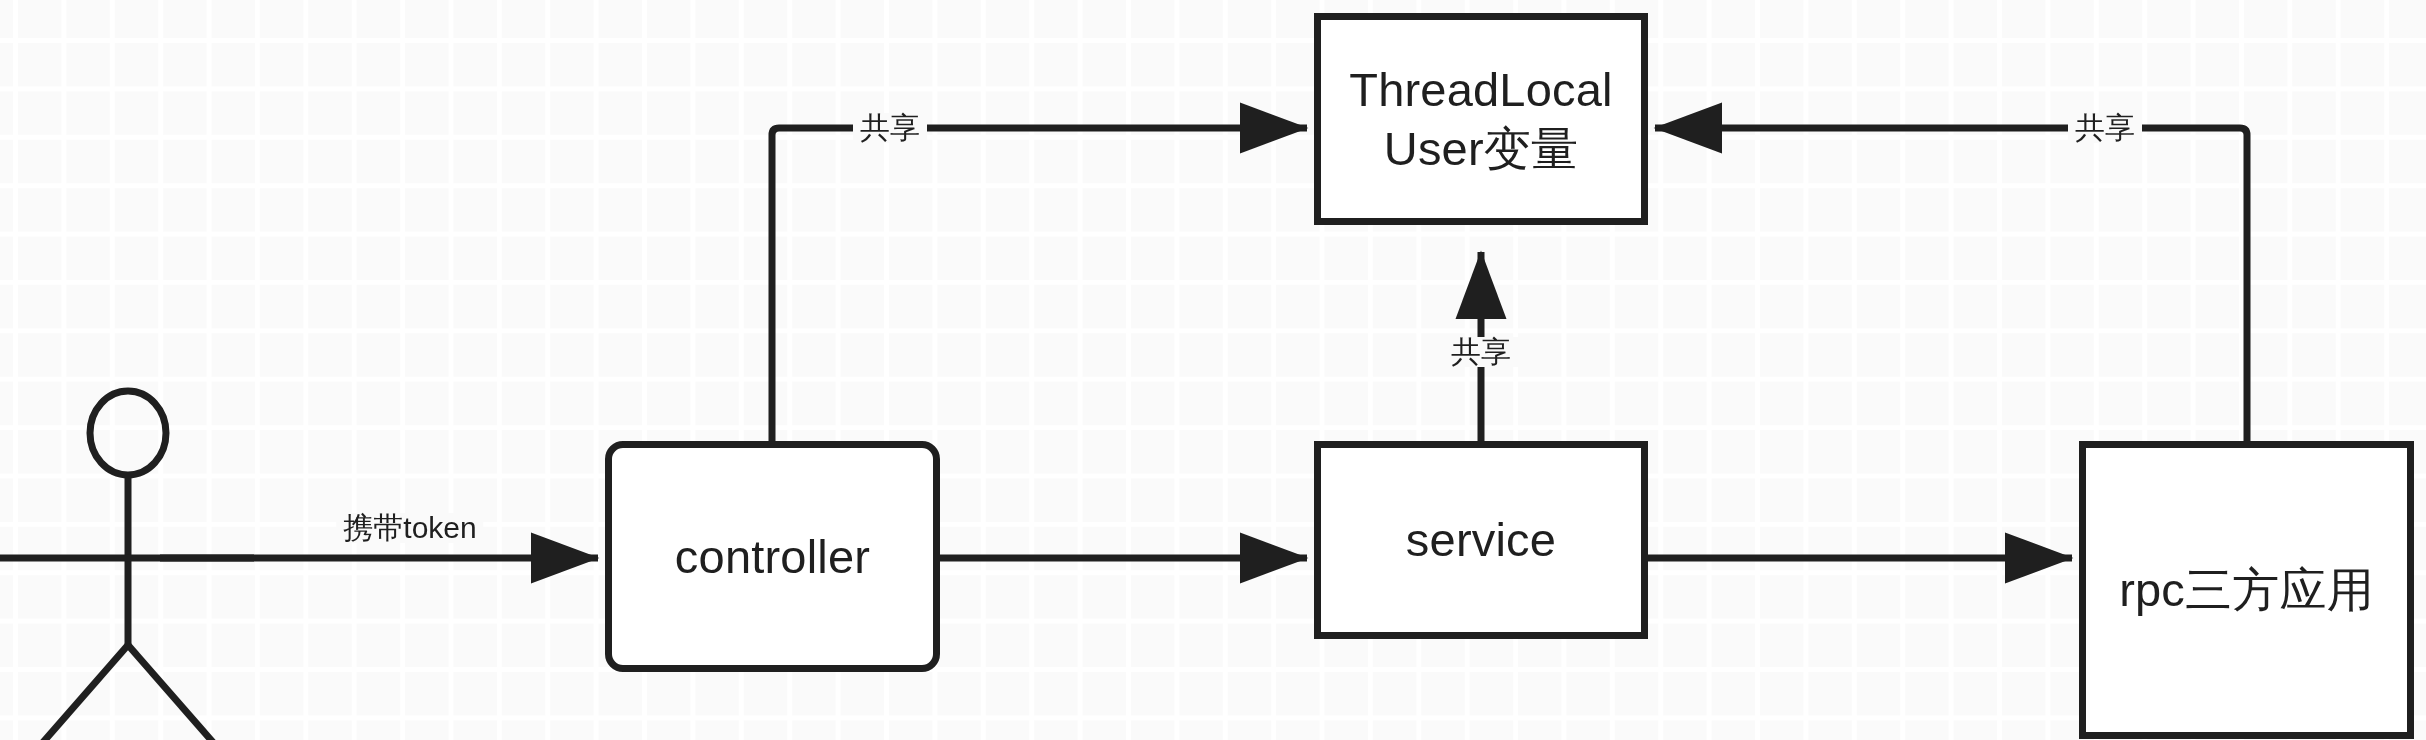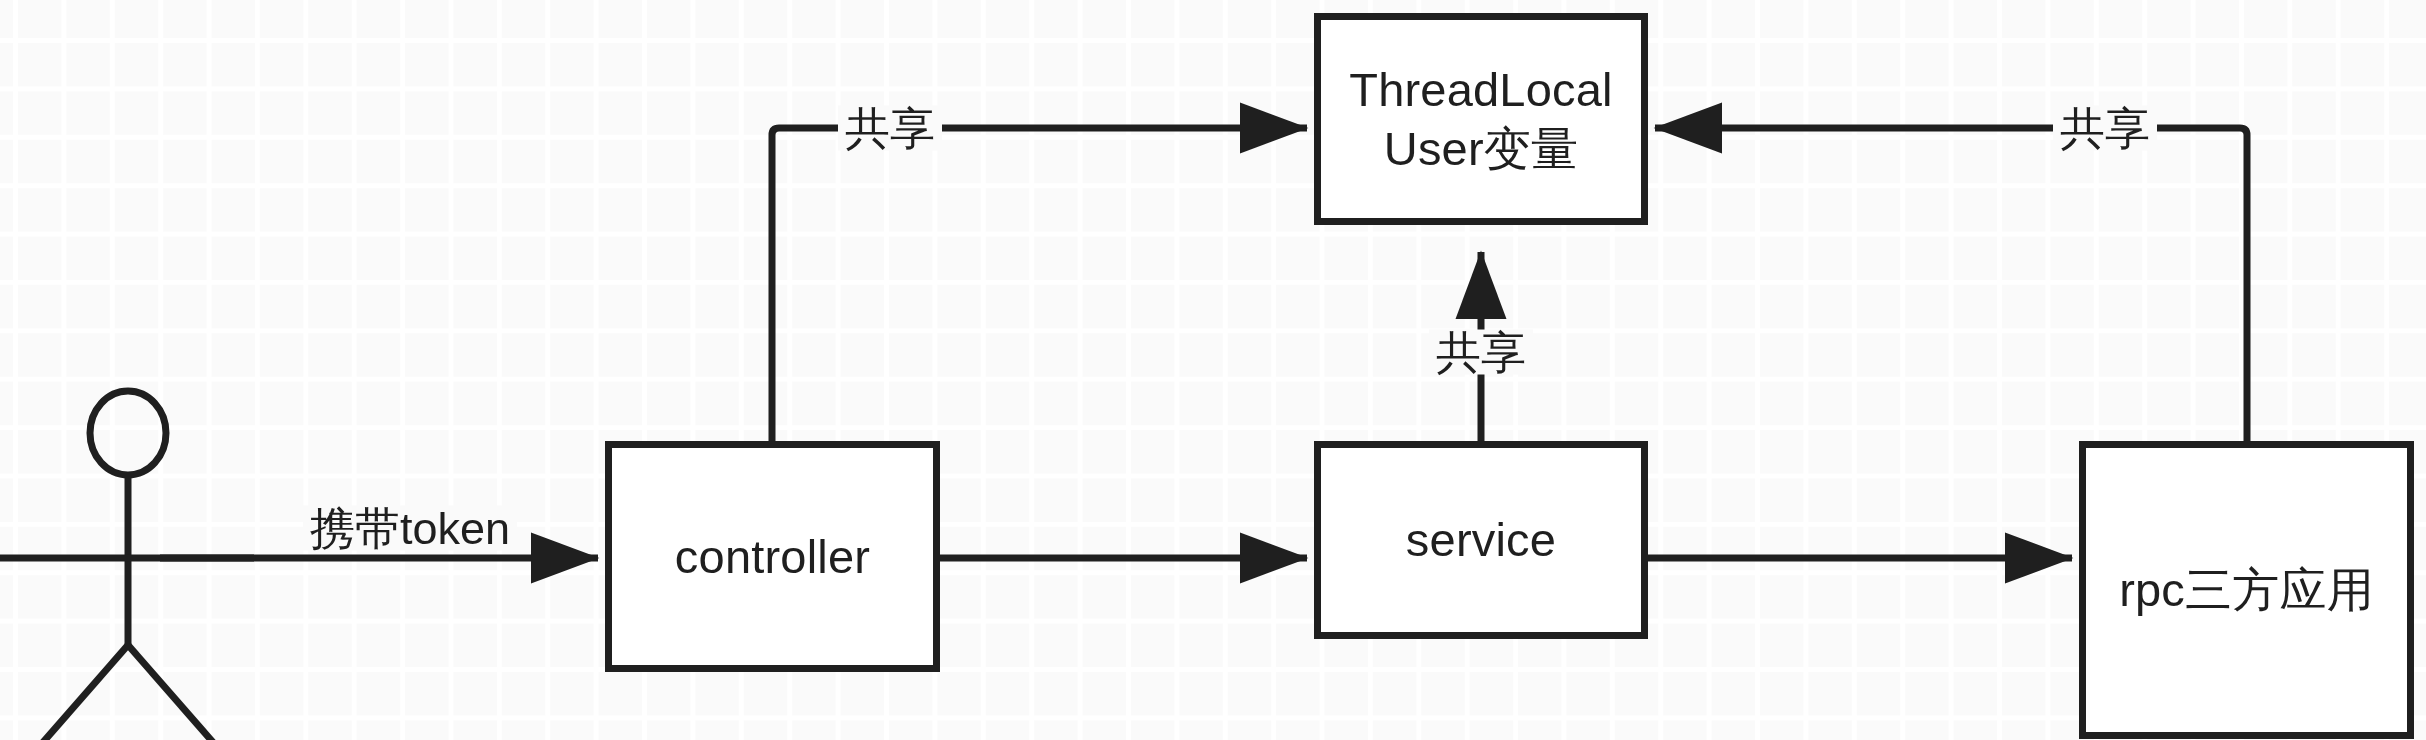--- a/index.html
+++ b/index.html
@@ -40,21 +40,21 @@
   .node-label {
     color: #1f1f1f;
     font-size: 47px;
     line-height: 1.26;
     letter-spacing: 0.2px;
     white-space: pre-line;
   }
   .edge-label {
     position: absolute;
     color: #1f1f1f;
-    font-size: 45px;
+    font-size: 30px;
     line-height: 1;
     background: #fafafa;
     padding: 0 7px;
     white-space: nowrap;
     transform: translate(-50%, -50%);
   }
 </style>
 </head>
 <body>
 
@@ -81,21 +81,21 @@
 
     <line x1="1648" y1="558" x2="2072" y2="558" stroke="#1f1f1f" stroke-width="7" marker-end="url(#arrowhead)"></line>
 
     <path d="M772,441 L772,135 Q772,128 779,128 L1307,128" fill="none" stroke="#1f1f1f" stroke-width="7" marker-end="url(#arrowhead)"></path>
 
     <path d="M2247,441 L2247,135 Q2247,128 2240,128 L1655,128" fill="none" stroke="#1f1f1f" stroke-width="7" marker-end="url(#arrowhead)"></path>
 
     <line x1="1481" y1="441" x2="1481" y2="252" stroke="#1f1f1f" stroke-width="7" marker-end="url(#arrowhead)"></line>
   </svg>
 
-  <div class="node-box" style="left:605px; top:441px; width:335px; height:231px;">
+  <div class="node-box" style="left:605px; top:441px; width:335px; height:231px;border-radius:18px;">
     <span class="node-label">controller</span>
   </div>
 
   <div class="node-box" style="left:1314px; top:441px; width:334px; height:198px;">
     <span class="node-label">service</span>
   </div>
 
   <div class="node-box" style="left:2079px; top:441px; width:335px; height:298px;">
     <span class="node-label">rpc三方应用</span>
   </div>

